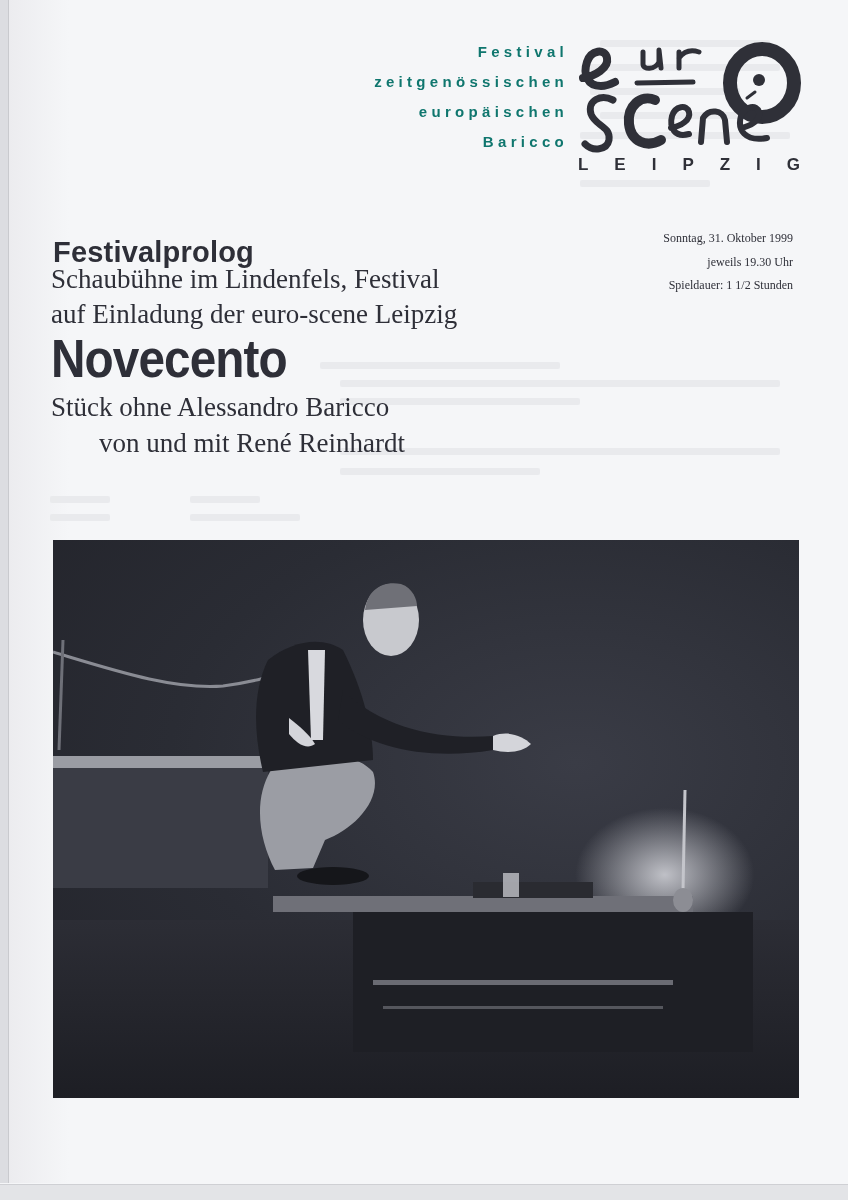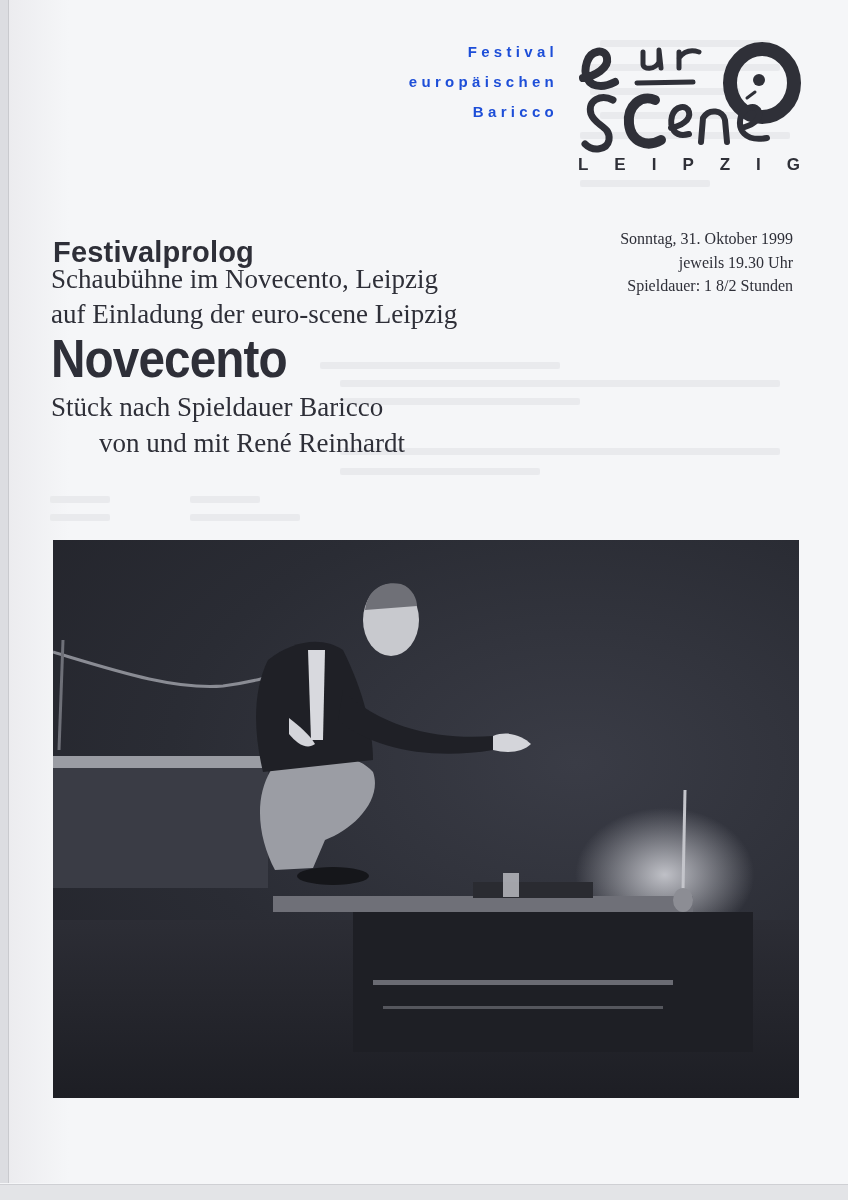--- a/index.html
+++ b/index.html
@@ -11,23 +11,23 @@
   }
   .left-edge { position: absolute; left: 0; top: 0; width: 8px; height: 1183px; background: #dcdde1; border-right: 1px solid #c9cace; }
   .bottom-edge { position: absolute; left: 0; top: 1184px; width: 848px; height: 16px; background: #e3e4e7; border-top: 1px solid #cfd0d4; }
   .paper-shade { position: absolute; left: 9px; top: 0; width: 60px; height: 1183px;
     background: linear-gradient(to right, #ececef, rgba(245,246,248,0)); }
 
   
   .bleed { position: absolute; background: #e6e7ea; height: 7px; border-radius: 2px; opacity: 0.8; }
 
   
-  .tagline { position: absolute; right: 290px; top: 37px; text-align: right;
+  .tagline { position: absolute; right: 280px; top: 37px; text-align: right;
     font-family: "Liberation Sans", sans-serif; font-weight: bold; font-size: 15px;
-    letter-spacing: 4.3px; line-height: 30px; color: #1d4ed8; }
+    letter-spacing: 4.3px; line-height: 30px; color: #0f766e; }
   .tagline div { white-space: nowrap; }
 
   
   .logo { position: absolute; left: 575px; top: 38px; width: 230px; height: 150px; }
   .logo-city { position: absolute; left: 578px; top: 155px; width: 222px;
     display: flex; justify-content: space-between;
     font-family: "Liberation Sans", sans-serif; font-weight: bold; font-size: 17px; color: #2f3038; }
 
   
   .prolog { position: absolute; left: 53px; top: 230px;
@@ -36,21 +36,21 @@
   .venue1 { top: 264px; }
   .venue2 { top: 299px; }
   .title { position: absolute; left: 51px; top: 328px;
     font-family: "Liberation Sans", sans-serif; font-weight: bold; font-size: 53px;
     letter-spacing: -1px; transform: scaleX(0.9); transform-origin: left top; }
   .sub1 { top: 392px; }
   .sub2 { top: 428px; margin-left: 48px; }
 
   
   .info { position: absolute; right: 55px; top: 227px; text-align: right;
-    font-size: 16px; line-height: 23.5px; white-space: nowrap; }
+    font-size: 12px; line-height: 23.5px; white-space: nowrap; }
 
   
   .photo { position: absolute; left: 53px; top: 540px; width: 746px; height: 558px; overflow: hidden;
     background: radial-gradient(ellipse at 70% 40%, #3a3c46 0%, #2a2c34 55%, #22232a 100%); }
 </style>
 </head>
 <body>
 
 <div class="paper-shade"></div>
 <div class="left-edge"></div>
@@ -70,20 +70,21 @@
   <div class="bleed" style="left:340px;top:448px;width:440px;"></div>
   <div class="bleed" style="left:340px;top:468px;width:200px;"></div>
   <div class="bleed" style="left:50px;top:496px;width:60px;"></div>
   <div class="bleed" style="left:50px;top:514px;width:60px;"></div>
   <div class="bleed" style="left:190px;top:496px;width:70px;"></div>
   <div class="bleed" style="left:190px;top:514px;width:110px;"></div>
 </div>
 
 <div class="tagline">
   <div>Festival</div>
+  <div>zeitgenössischen</div>
   <div>europäischen</div>
   <div>Baricco</div>
 </div>
 
 <svg class="logo" viewBox="0 0 230 150" fill="none" stroke="#2f3038" stroke-linecap="round" stroke-linejoin="round">
 
   <path d="M8 40 C20 38 34 30 32 20 C30 10 16 12 12 24 C8 36 12 48 26 48 C32 48 36 46 40 44" stroke-width="8"></path>
 
   <path d="M68 14 L68 26 C68 32 80 32 84 24 L84 12 L86 30" stroke-width="5"></path>
 
@@ -109,30 +110,30 @@
   <span>L</span>
   <span>E</span>
   <span>I</span>
   <span>P</span>
   <span>Z</span>
   <span>I</span>
   <span>G</span>
 </div>
 
 <div class="prolog">Festivalprolog</div>
-<div class="venue-line venue1">Schaubühne im Novecento, Leipzig</div>
+<div class="venue-line venue1">Schaubühne im Lindenfels, Festival</div>
 <div class="venue-line venue2">auf Einladung der euro-scene Leipzig</div>
 <div class="title">Novecento</div>
-<div class="venue-line sub1">Stück nach Spieldauer Baricco</div>
+<div class="venue-line sub1">Stück ohne Alessandro Baricco</div>
 <div class="venue-line sub2">von und mit René Reinhardt</div>
 
 <div class="info">
   <div>Sonntag, 31. Oktober 1999</div>
   <div>jeweils 19.30 Uhr</div>
-  <div>Spieldauer: 1 8/2 Stunden</div>
+  <div>Spieldauer: 1 1/2 Stunden</div>
 </div>
 
 <div class="photo">
   <svg width="746" height="558" viewBox="0 0 746 558">
     <defs>
       <radialGradient id="spot" cx="0.82" cy="0.6" r="0.12">
         <stop offset="0" stop-color="#cfd0d6" stop-opacity="0.9"></stop>
         <stop offset="1" stop-color="#cfd0d6" stop-opacity="0"></stop>
       </radialGradient>
       <linearGradient id="floor" x1="0" y1="0" x2="0" y2="1">

